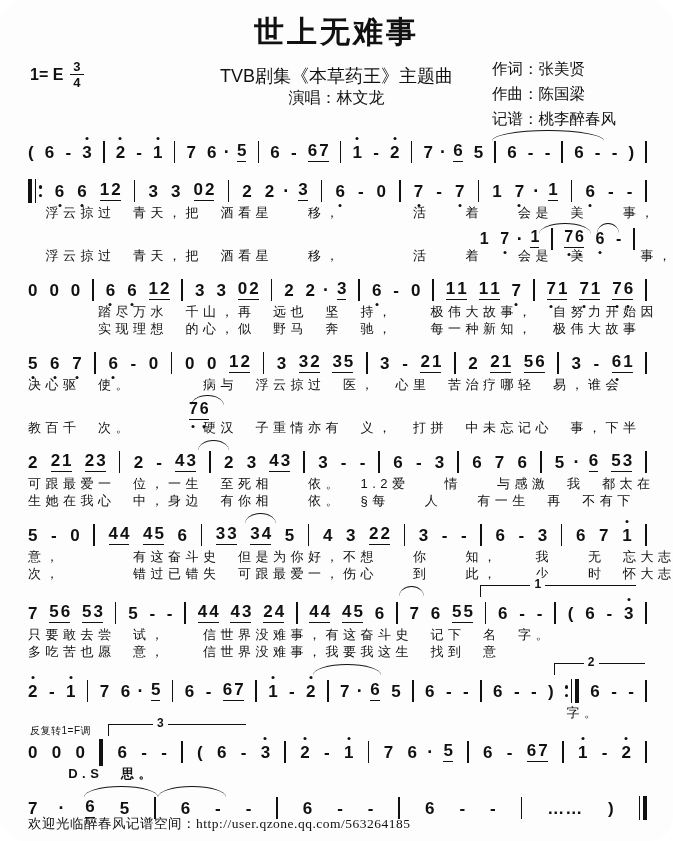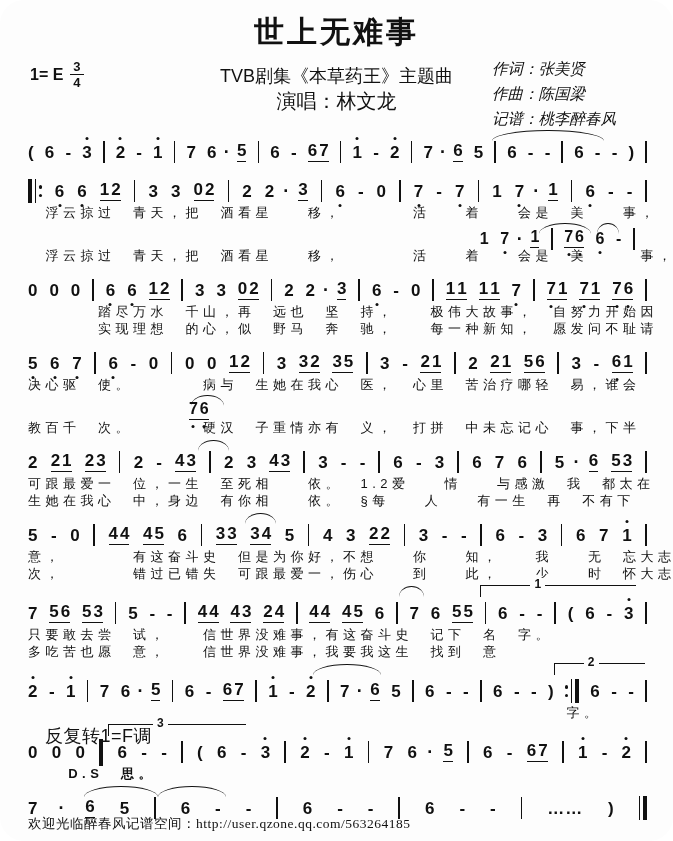--- a/index.html
+++ b/index.html
@@ -7,22 +7,22 @@
         font-family:"Liberation Sans","DejaVu Sans",sans-serif;overflow:hidden;border-radius:24px;}
   
   .hdr{position:relative;height:126px;}
   .title{text-align:center;font-size:30px;font-weight:900;letter-spacing:3px;padding-top:12px;}
   .key{position:absolute;left:30px;top:60px;font-size:16px;font-weight:bold;display:flex;align-items:center;gap:7px;}
   .ts{display:inline-block;text-align:center;font-size:13px;font-weight:bold;line-height:1;}
   .ts .t{display:block;border-bottom:1.3px solid #111;padding:0 3px 1px;}
   .ts .b{display:block;padding-top:1px;}
   .mcen{position:absolute;left:0;width:100%;text-align:center;font-size:18px;}
   .sub{top:64px;}
-  .sing{top:88px;font-size:20px;}
-  .mright{position:absolute;left:492px;top:56px;font-size:15.5px;line-height:25px;white-space:nowrap;font-style:italic;}
+  .sing{top:88px;font-size:16px;}
+  .mright{position:absolute;left:492px;top:56px;font-size:15.5px;line-height:25px;white-space:nowrap;}
   
   .score{position:absolute;top:128px;left:28px;width:619px;}
   .sys{margin-bottom:2px;position:relative;}
   .nrow{position:relative;display:flex;justify-content:space-between;align-items:center;
         padding-top:11px;height:26px;font-weight:bold;font-size:17px;line-height:1;}
   .nrow.pt{padding-top:16px;}
   .ng{display:inline-flex;gap:2px;}
   .ug{border-bottom:1.7px solid #111;padding-bottom:2px;}
   .nn{position:relative;display:inline-block;}
   .odot{position:absolute;left:50%;transform:translateX(-50%);width:3px;height:3px;border-radius:50%;background:#111;}
@@ -44,21 +44,21 @@
        border-radius:50% 50% 0 0 / 100% 100% 0 0;}
   .ebr{position:absolute;top:1px;height:11px;border-top:1.6px solid #111;border-left:1.6px solid #111;border-right:0;}
   .ebr b{position:absolute;top:-8px;left:32%;background:#fdfdfd;padding:0 4px;font-size:12px;font-weight:bold;}
   .lyr{position:relative;font-size:13px;letter-spacing:4.5px;line-height:17px;height:17px;
        white-space:pre;color:#111;}
   .lyrrow{position:relative;height:17px;}
   .lyr.pos{position:absolute;top:0;}
   .v2row{position:relative;height:26px;}
   .v2{position:absolute;top:0;}
   .v2 .nrow{padding-top:9px;height:17px;font-size:16px;}
-  .pre{position:absolute;left:17px;top:1px;font-size:18px;letter-spacing:0.5px;}
+  .pre{position:absolute;left:2px;top:1px;font-size:10px;letter-spacing:0.5px;}
   .sys9{padding-top:0;}
   
   .footer{position:absolute;left:28px;bottom:8px;font-size:13.5px;letter-spacing:0.5px;
           font-family:"Liberation Serif","DejaVu Serif",serif;}
 </style>
 </head>
 <body>
 
 <div class="page">
 
@@ -339,21 +339,21 @@
             <span class="nn">7<i class="odot lo"></i></span>
             <span class="nn">1</span>
           </span>
           <span class="ng ug">
             <span class="nn">7<i class="odot lo"></i></span>
             <span class="nn">6<i class="odot lo"></i></span>
           </span>
           <i class="bar"></i>
         </div>
       <div class="lyr">　　　　踏尽万水　千山，再　远也　坚　持，　　极伟大故事，　自努力开始因</div>
-      <div class="lyr">　　　　实现理想　的心，似　野马　奔　驰，　　每一种新知，　愿发问不耻请</div>
+      <div class="lyr">　　　　实现理想　的心，似　野马　奔　驰，　　每一种新知，　极伟大故事</div>
     </div>
 
     <div class="sys">
       <div class="nrow">
           <span class="ng">
             <span class="nn">5<i class="odot lo"></i></span>
           </span>
           <span class="ng">
             <span class="nn">6<i class="odot lo"></i></span>
           </span>
@@ -416,21 +416,21 @@
           <span class="ng">
             <span class="nn">3</span>
           </span>
           <span class="dash">-</span>
           <span class="ng ug">
             <span class="nn">6<i class="odot lo"></i></span>
             <span class="nn">1</span>
           </span>
           <i class="bar"></i>
         </div>
-      <div class="lyr">决心驱　使。　　　　病与　生她在我心　医，　心里　苦治疗哪轻　易，谁会</div>
+      <div class="lyr">决心驱　使。　　　　病与　浮云掠过　医，　心里　苦治疗哪轻　易，谁会</div>
       <div class="v2row">
         <div class="v2" style="left: 26%; width: 6%;">
           <div class="nrow">
               <span class="ng ug">
                 <span class="nn">7<i class="odot lo"></i></span>
                 <span class="nn">6<i class="odot lo"></i></span>
               </span>
               <i class="arc" style="left: 5%; width: 90%;"></i>
             </div>
         </div>

